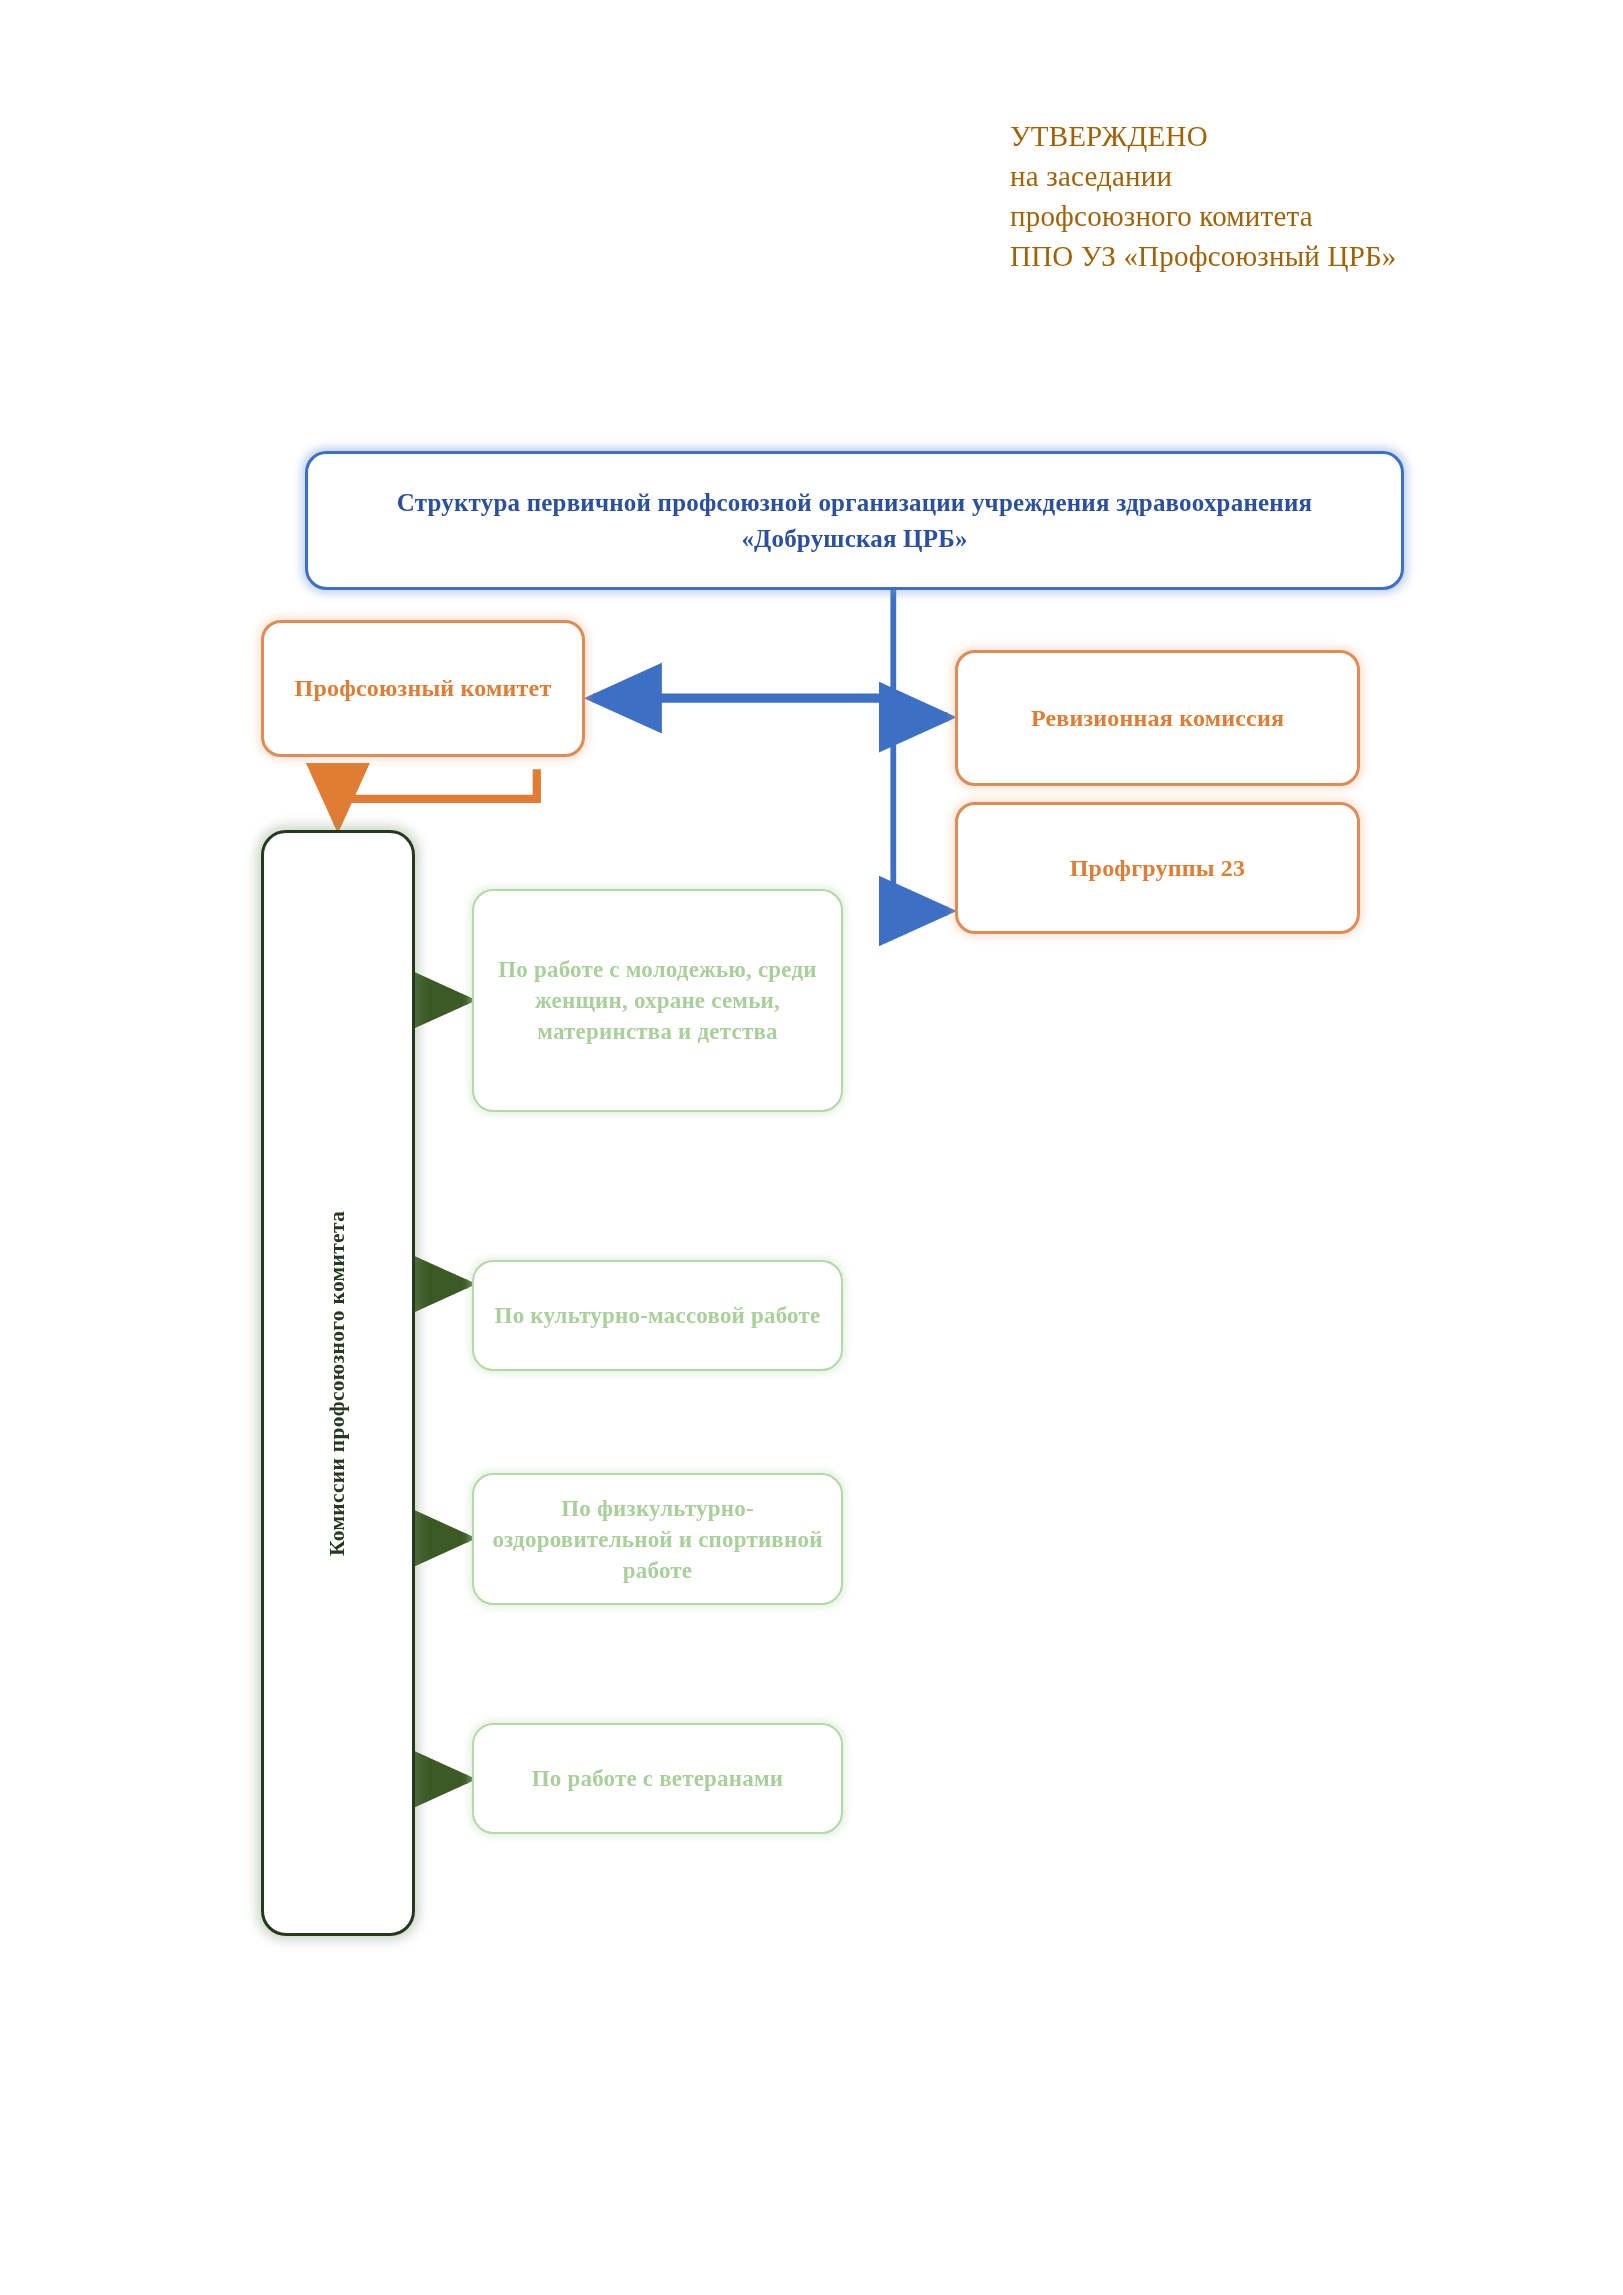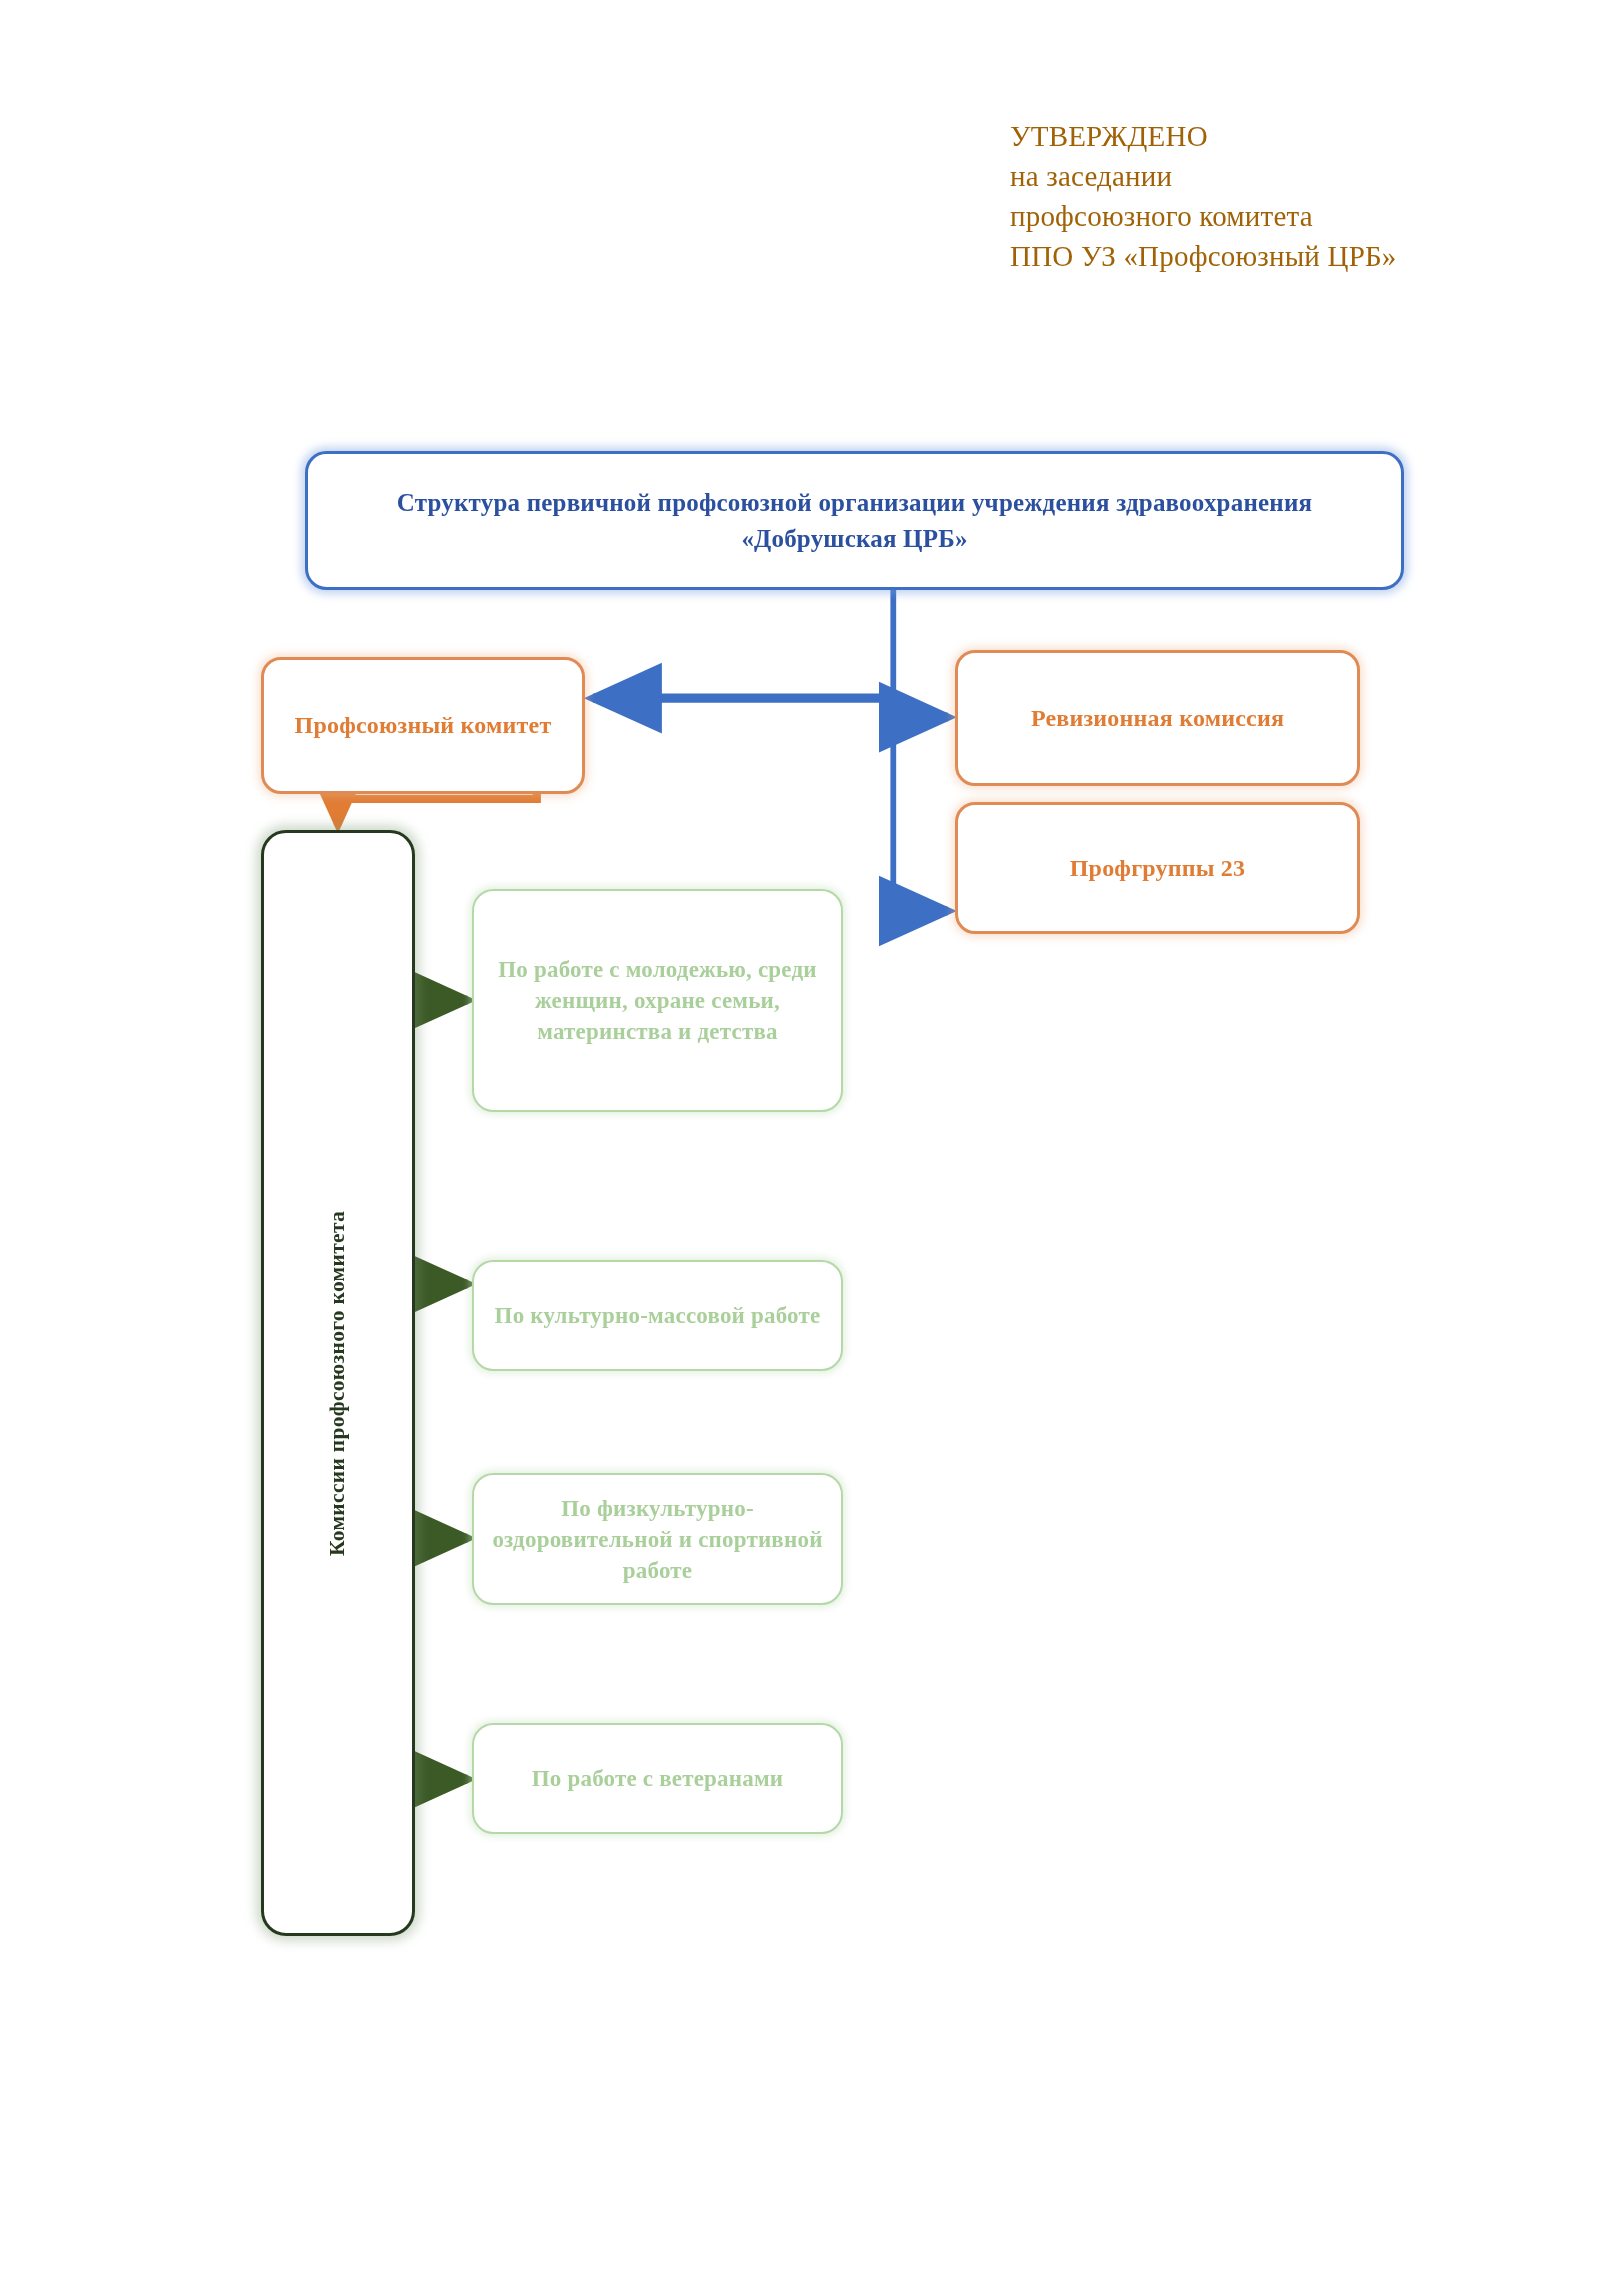--- a/index.html
+++ b/index.html
@@ -69,21 +69,21 @@
     box-shadow: 0 0 8.3px 2.5px rgba(238,180,140,0.40);
   }
   .orange-box .boxtext {
     color: #e07c34;
     font-size: 24px;
     line-height: 33px;
     letter-spacing: 0.2px;
   }
   #profkom-box {
     left: 261px;
-    top: 657px;
+    top: 620px;
     width: 324px;
     height: 137px;
   }
   #revizion-box {
     left: 955px;
     top: 650px;
     width: 405px;
     height: 136px;
   }
   #profgruppy-box {

